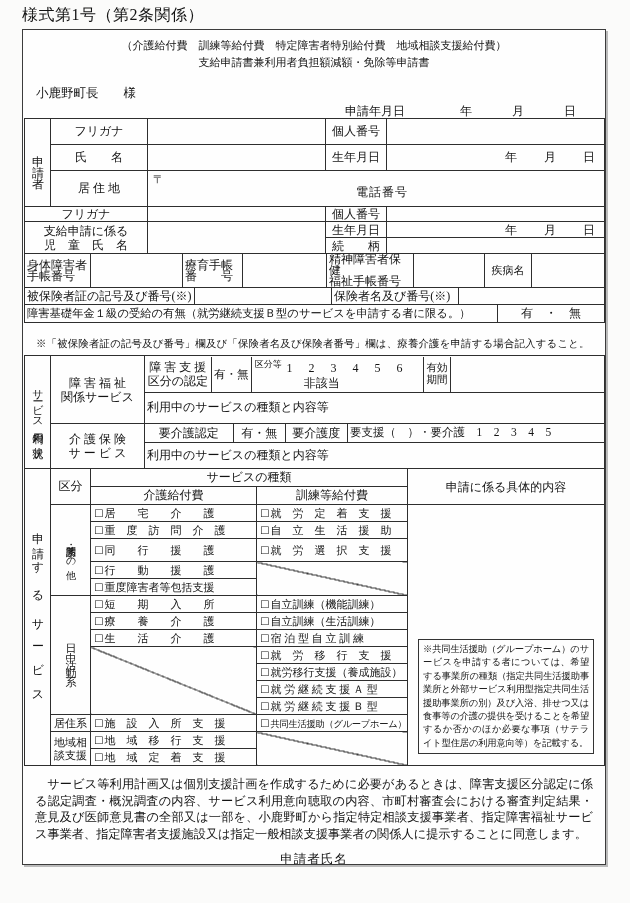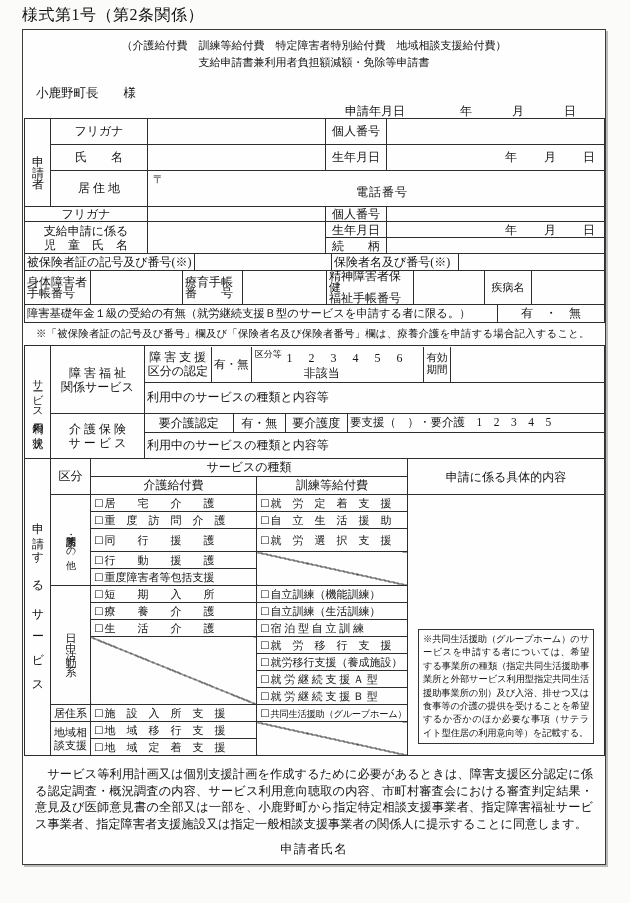--- a/index.html
+++ b/index.html
@@ -27,21 +27,21 @@
   td.c{text-align:center;}
   td.dotb{border-bottom:1px dotted #8a8a8a;}
   .vtwrap{display:flex;align-items:center;justify-content:center;height:100%;}
   .vt{writing-mode:vertical-rl;text-orientation:upright;}
   .rt{text-align:right;padding-right:8px !important;letter-spacing:1px;}
   .sm{font-size:10px;line-height:11px;}
   .sm2{font-size:11.3px;line-height:14px;}
   td.posrel{position:relative;}
   .postal{position:absolute;top:1px;left:5px;font-size:11px;}
   .phone{position:absolute;bottom:5px;left:208px;font-size:12px;letter-spacing:1px;text-align:center;}
-  .note-line{font-size:10.4px;margin:4px 0 4px 13px;letter-spacing:.2px;}
+  .note-line{font-size:10.4px;margin:14px 0 4px 13px;letter-spacing:.2px;}
 
   table.inner{border-collapse:collapse;border-style:hidden;table-layout:fixed;width:100%;height:100%;}
   table.inner td{border:1px solid #2e2e2e;font-size:12px;padding:0 2px;box-sizing:border-box;overflow:hidden;}
   td.noPad{padding:0 !important;}
   td.topl{vertical-align:top;text-align:left;font-size:10.6px;padding:1px 4px;}
   .kcell{position:relative;}
   .kmini{position:absolute;top:1px;left:3px;font-size:9px;}
   .knums{display:block;text-align:center;padding-left:16px;letter-spacing:2px;margin-top:1px;}
   .kna{display:block;padding-left:50px;line-height:13px;}
   .nowrap{white-space:nowrap;}
@@ -138,36 +138,20 @@
     </tr>
     <tr style="height:16px">
       <td class="c sm2">続　　柄</td>
       <td></td>
     </tr>
   </tbody>
     </table>
 
   <table class="ft mt">
     <colgroup>
-        <col style="width:170px">
-        <col style="width:137px">
-        <col style="width:127px">
-        <col style="width:146px">
-      </colgroup>
-    <tbody>
-        <tr style="height:17px">
-      <td class="sm2 nowrap">被保険者証の記号及び番号(※)</td>
-      <td></td>
-      <td class="sm2 nowrap">保険者名及び番号(※)</td>
-      <td></td>
-    </tr>
-  </tbody>
-    </table>
-  <table class="ft mt">
-    <colgroup>
         <col style="width:66px">
         <col style="width:92px">
         <col style="width:60px">
         <col style="width:84px">
         <col style="width:87px">
         <col style="width:71px">
         <col style="width:47px">
         <col style="width:73px">
       </colgroup>
     <tbody>
@@ -181,20 +165,36 @@
             <div>療育手帳</div>
             <div>番　　号</div>
           </td>
       <td></td>
       <td class="sm">
             <div>精神障害者保健</div>
             <div>福祉手帳番号</div>
           </td>
       <td></td>
       <td class="c" style="font-size:11px;">疾病名</td>
+      <td></td>
+    </tr>
+  </tbody>
+    </table>
+  <table class="ft mt">
+    <colgroup>
+        <col style="width:170px">
+        <col style="width:137px">
+        <col style="width:127px">
+        <col style="width:146px">
+      </colgroup>
+    <tbody>
+        <tr style="height:17px">
+      <td class="sm2 nowrap">被保険者証の記号及び番号(※)</td>
+      <td></td>
+      <td class="sm2 nowrap">保険者名及び番号(※)</td>
       <td></td>
     </tr>
   </tbody>
     </table>
   <table class="ft mt">
     <colgroup>
         <col style="width:473px">
         <col style="width:107px">
       </colgroup>
     <tbody>

